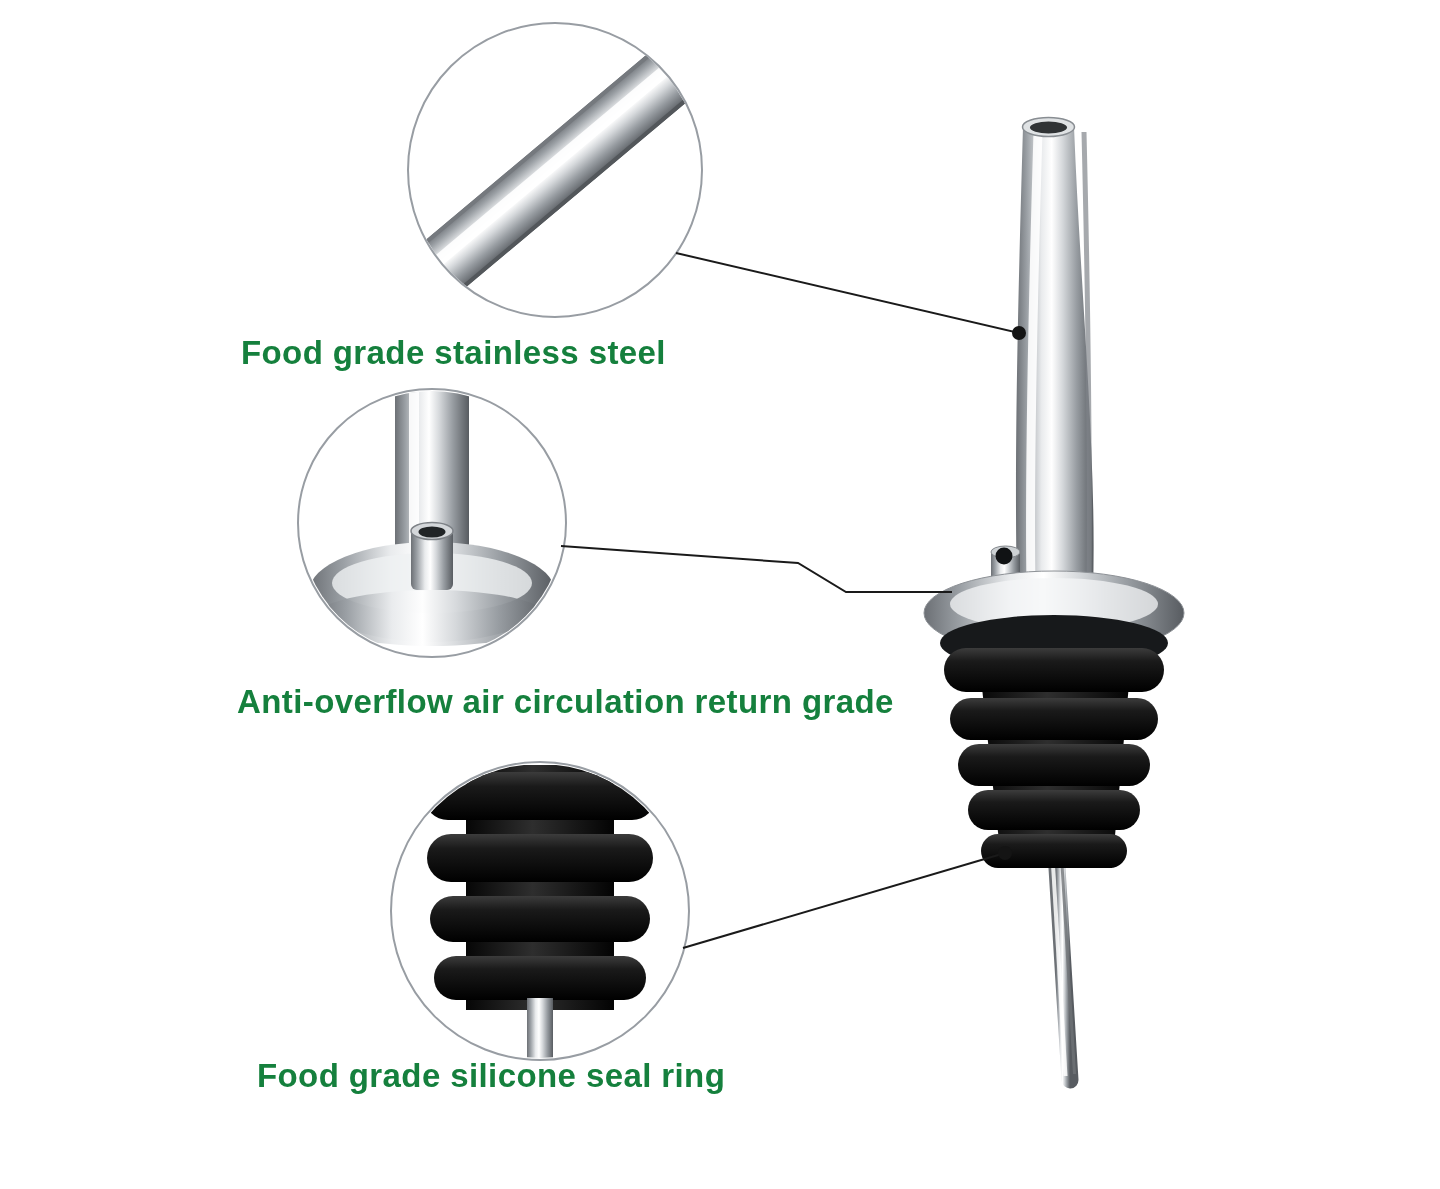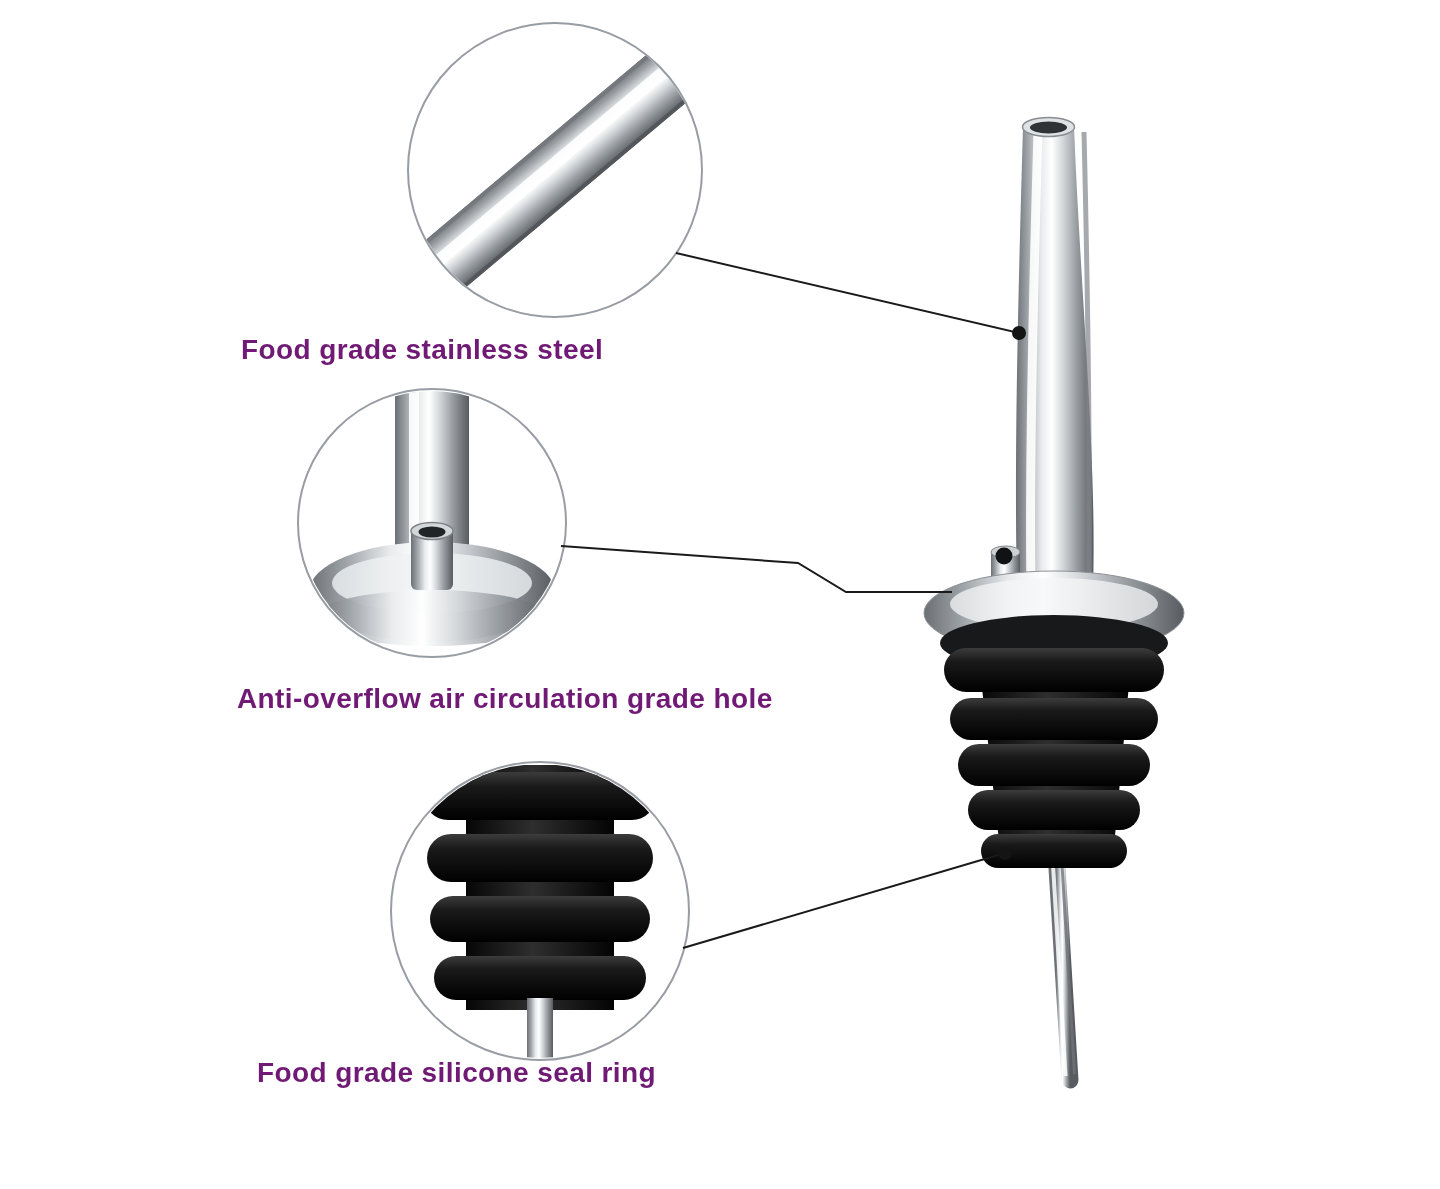--- a/index.html
+++ b/index.html
@@ -10,22 +10,22 @@
     margin: 0 auto;
     background: #ffffff;
     overflow: hidden;
     font-family: "Liberation Sans", sans-serif;
   }
   svg.scene { position: absolute; left: 0; top: 0; display: block; }
   .callout-label {
     position: absolute;
     font-family: "Liberation Sans", sans-serif;
     font-weight: 700;
-    font-size: 28px;
-    color: #701a75;
+    font-size: 33px;
+    color: #15803d;
     letter-spacing: 0.4px;
     white-space: nowrap;
   }
 </style>
 </head>
 <body>
 
 <div class="canvas">
 
   <svg class="scene" width="1440" height="1189" viewBox="0 0 1440 1189" xmlns="http://www.w3.org/2000/svg">
@@ -158,17 +158,17 @@
       <path d="M561,546 L798,563 L846,592 L952,592"></path>
       <path d="M683,948 L1005,853"></path>
     </g>
     <circle cx="1019" cy="333" r="7" fill="#141414"></circle>
     <circle cx="1005" cy="853" r="7" fill="#141414"></circle>
 
   </svg>
 
   <div class="callout-label" style="left:241px; top:334px;">Food grade stainless steel</div>
 
-  <div class="callout-label" style="left:237px; top:683px;">Anti-overflow air circulation grade hole</div>
+  <div class="callout-label" style="left:237px; top:683px;">Anti-overflow air circulation return grade</div>
 
   <div class="callout-label" style="left:241px; top:1057px;margin-left:16px;">Food grade silicone seal ring</div>
 
 </div>
 
 </body></html>

